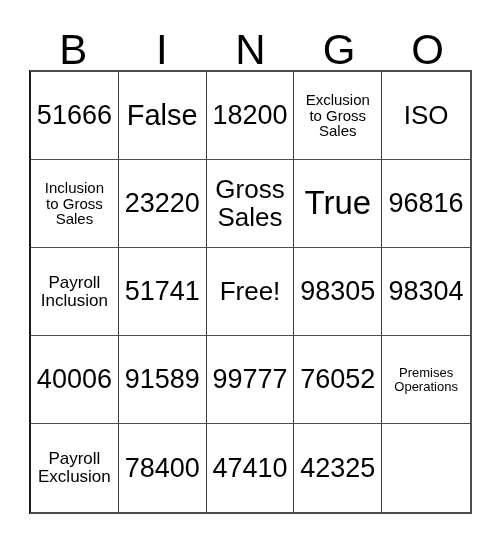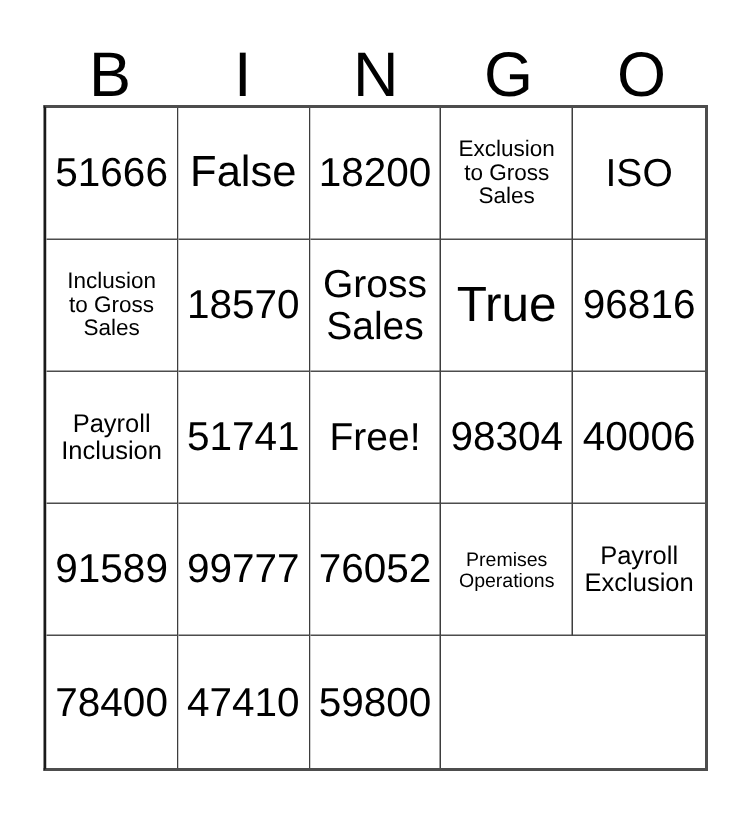--- a/index.html
+++ b/index.html
@@ -127,40 +127,43 @@
         <span>Exclusion to Gross Sales</span>
       </div>
     <div class="bingo-cell sz-lg">
         <span>ISO</span>
       </div>
 
     <div class="bingo-cell sz-sm">
         <span>Inclusion to Gross Sales</span>
       </div>
     <div class="bingo-cell sz-num">
-        <span>18570</span>
+        <span>23220</span>
       </div>
     <div class="bingo-cell sz-two">
         <span>Gross Sales</span>
       </div>
     <div class="bingo-cell sz-xl">
         <span>True</span>
       </div>
     <div class="bingo-cell sz-num">
         <span>96816</span>
       </div>
 
     <div class="bingo-cell sz-md">
         <span>Payroll Inclusion</span>
       </div>
     <div class="bingo-cell sz-num">
         <span>51741</span>
       </div>
     <div class="bingo-cell sz-lg">
         <span>Free!</span>
+      </div>
+    <div class="bingo-cell sz-num">
+        <span>98305</span>
       </div>
     <div class="bingo-cell sz-num">
         <span>98304</span>
       </div>
 
     <div class="bingo-cell sz-num">
         <span>40006</span>
       </div>
     <div class="bingo-cell sz-num">
         <span>91589</span>
@@ -178,17 +181,17 @@
     <div class="bingo-cell sz-md">
         <span>Payroll Exclusion</span>
       </div>
     <div class="bingo-cell sz-num">
         <span>78400</span>
       </div>
     <div class="bingo-cell sz-num">
         <span>47410</span>
       </div>
     <div class="bingo-cell sz-num">
-        <span>59800</span>
+        <span>42325</span>
       </div>
   </div>
 
 </div>
 
 </body></html>

